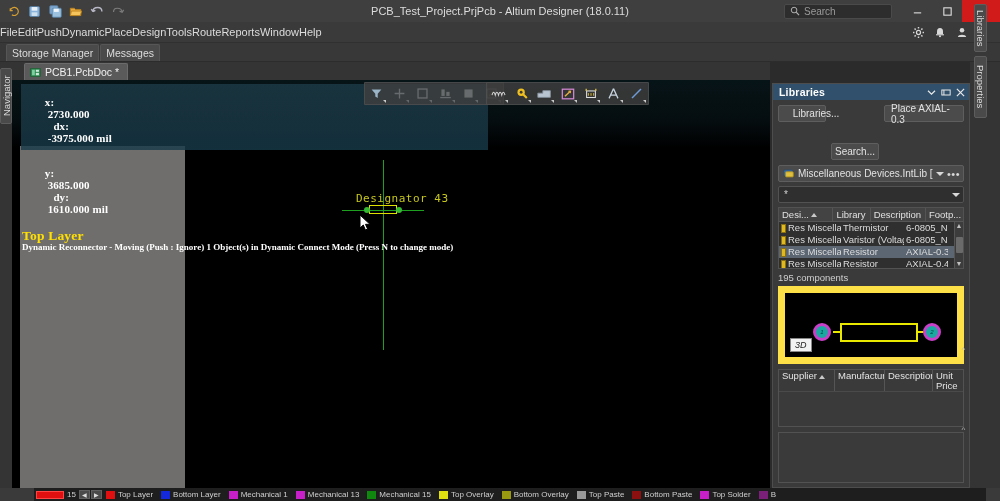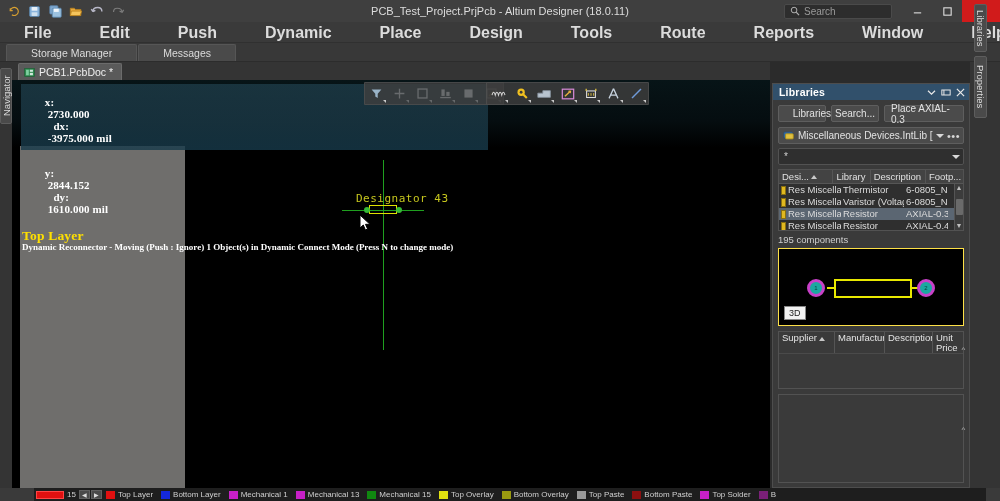--- a/index.html
+++ b/index.html
@@ -48,36 +48,36 @@
   .wbtn.close { background: #d11b1b; width: 38px; }
 
   
   .menubar {
     position: absolute; left: 0; top: 22px; width: 1000px; height: 21px;
     background: #3a3a3a;
     display: flex; align-items: center;
     border-bottom: 1px solid #303030;
   }
   .menu-item {
-    padding: 0 24px; height: 21px; line-height: 21px;
-    font-size: 16px; color: #dcdcdc; cursor: default; font-weight: bold;
+    padding: 0 0; height: 21px; line-height: 21px;
+    font-size: 11px; color: #dcdcdc; cursor: default;
   }
   .menu-right { margin-left: auto; display: flex; align-items: center; gap: 2px; padding-right: 6px; }
   .menu-ico { width: 20px; height: 21px; display: flex; align-items: center; justify-content: center; color: #cfcfcf; }
 
   
   .paneltabs {
     position: absolute; left: 0; top: 43px; width: 1000px; height: 19px;
     background: #383838;
     display: flex; align-items: flex-end; gap: 1px;
     padding-left: 6px;
     border-bottom: 1px solid #2c2c2c;
   }
   .ptab {
-    height: 17px; line-height: 17px; padding: 0 24px;
+    height: 17px; line-height: 17px; padding: 0 5px;
     background: #4a4a4a; border: 1px solid #565656; border-bottom: none;
     font-size: 10.5px; color: #dcdcdc; border-radius: 2px 2px 0 0;
   }
 
   
   .leftrail {
     position: absolute; left: 0; top: 62px; width: 12px; height: 439px;
     background: #343434;
   }
   .vtab {
@@ -88,21 +88,21 @@
     text-align: center;
     border-radius: 2px;
     letter-spacing: 0px;
   }
   .vtab.left { left: 0px; top: 6px; width: 12px; height: 56px; transform: rotate(180deg); }
 
   
   .doctabs {
     position: absolute; left: 12px; top: 62px; width: 758px; height: 18px;
     background: #343434; display: flex; align-items: flex-end;
-    padding-left: 6px;
+    padding-left: 12px;
   }
   .doctab {
     height: 17px; display: flex; align-items: center; gap: 4px;
     padding: 0 8px 0 5px;
     background: #5a5a5a; border: 1px solid #6b6b6b; border-bottom: none;
     border-radius: 2px 2px 0 0;
     font-size: 10.5px; color: #f0f0f0;
   }
   .doc-ico { width: 11px; height: 11px; display:block; }
 
@@ -224,21 +224,21 @@
 
   .lib-body { padding: 5px 5px 0 5px; flex: 1; display: flex; flex-direction: column; overflow: hidden; }
   .lib-btnrow { display: flex; gap: 5px; }
   .libbtn {
     height: 17px; background: #4b4b4b; border: 1px solid #5e5e5e;
     border-radius: 2px; color: #e2e2e2; font-size: 10px;
     display: flex; align-items: center; justify-content: center;
     padding: 0 6px;
   }
   .libbtn.b1 { width: 48px; padding-left: 34px; }
-  .libbtn.b2 { width: 48px; }
+  .libbtn.b2 { width: 48px; margin-top: 38px; }
   .libbtn.b3 { flex: 1; }
 
   .lib-combo {
     margin-top: 5px; height: 17px; background: #4b4b4b; border: 1px solid #5e5e5e;
     border-radius: 2px; display: flex; align-items: center; padding: 0 3px 0 4px; gap: 3px;
   }
   .lib-combo .cbtext {
     flex: 1; font-size: 10px; color: #e2e2e2; overflow: hidden;
     white-space: nowrap; text-overflow: clip;
   }
@@ -277,22 +277,22 @@
     width: 9px; background: #3c3c3c; border-left: 1px solid #555;
     display: flex; flex-direction: column; align-items: center; justify-content: space-between;
   }
   .sc-arrow { font-size: 7px; color: #c0c0c0; line-height: 8px; }
   .sc-thumb { width: 7px; height: 16px; background: #6a6a6a; border-radius: 1px; }
 
   .comp-count { font-size: 9.5px; color: #d0d0d0; margin-top: 3px; }
 
   
   .preview {
-    margin-top: 3px; height: 78px; background: #000; border: 1px solid #fde047;
-    position: relative; overflow: hidden;
+    margin-top: 3px; height: 78px; background: #000; border: 7px solid #fde047;
+    position: relative; overflow: hidden; font-style: italic;
   }
   .pv-pad {
     position: absolute; width: 18px; height: 18px; border-radius: 50%;
     background: #1aa8a0; border: 3px solid #c840c8; top: 30px;
   }
   .pv-pad.l { left: 28px; }
   .pv-pad.r { left: 138px; }
   .pv-pad .pn { position: absolute; inset: 0; display: flex; align-items: center; justify-content: center; font-size: 6px; color: #063c3a; }
   .pv-body {
     position: absolute; left: 55px; top: 30px; width: 78px; height: 19px;
@@ -516,21 +516,21 @@
     <div class="stat-band"></div>
     <div class="statusov">
       <div class="coordrow">
         <span>x:</span>
         <span>&nbsp;</span><span>2730.000</span>
         <span>&nbsp;&nbsp;&nbsp;</span><span>dx:</span>
         <span>&nbsp;</span><span>-3975.000 mil</span>
       </div>
       <div class="coordrow">
         <span>y:</span>
-        <span>&nbsp;</span><span>2844.152</span>
+        <span>&nbsp;</span><span>3685.000</span>
         <span>&nbsp;&nbsp;&nbsp;</span><span>dy:</span>
         <span>&nbsp;</span><span>1610.000 mil</span>
       </div>
       <div class="toplayer">Top Layer</div>
       <div class="dyn">Dynamic Reconnector - Moving (Push : Ignore) 1 Object(s) in Dynamic Connect Mode (Press N to change mode)</div>
     </div>
 
     <div class="fl-tb a">
       <div class="fl-ico">
         <svg width="13" height="13" viewBox="0 0 16 16">

